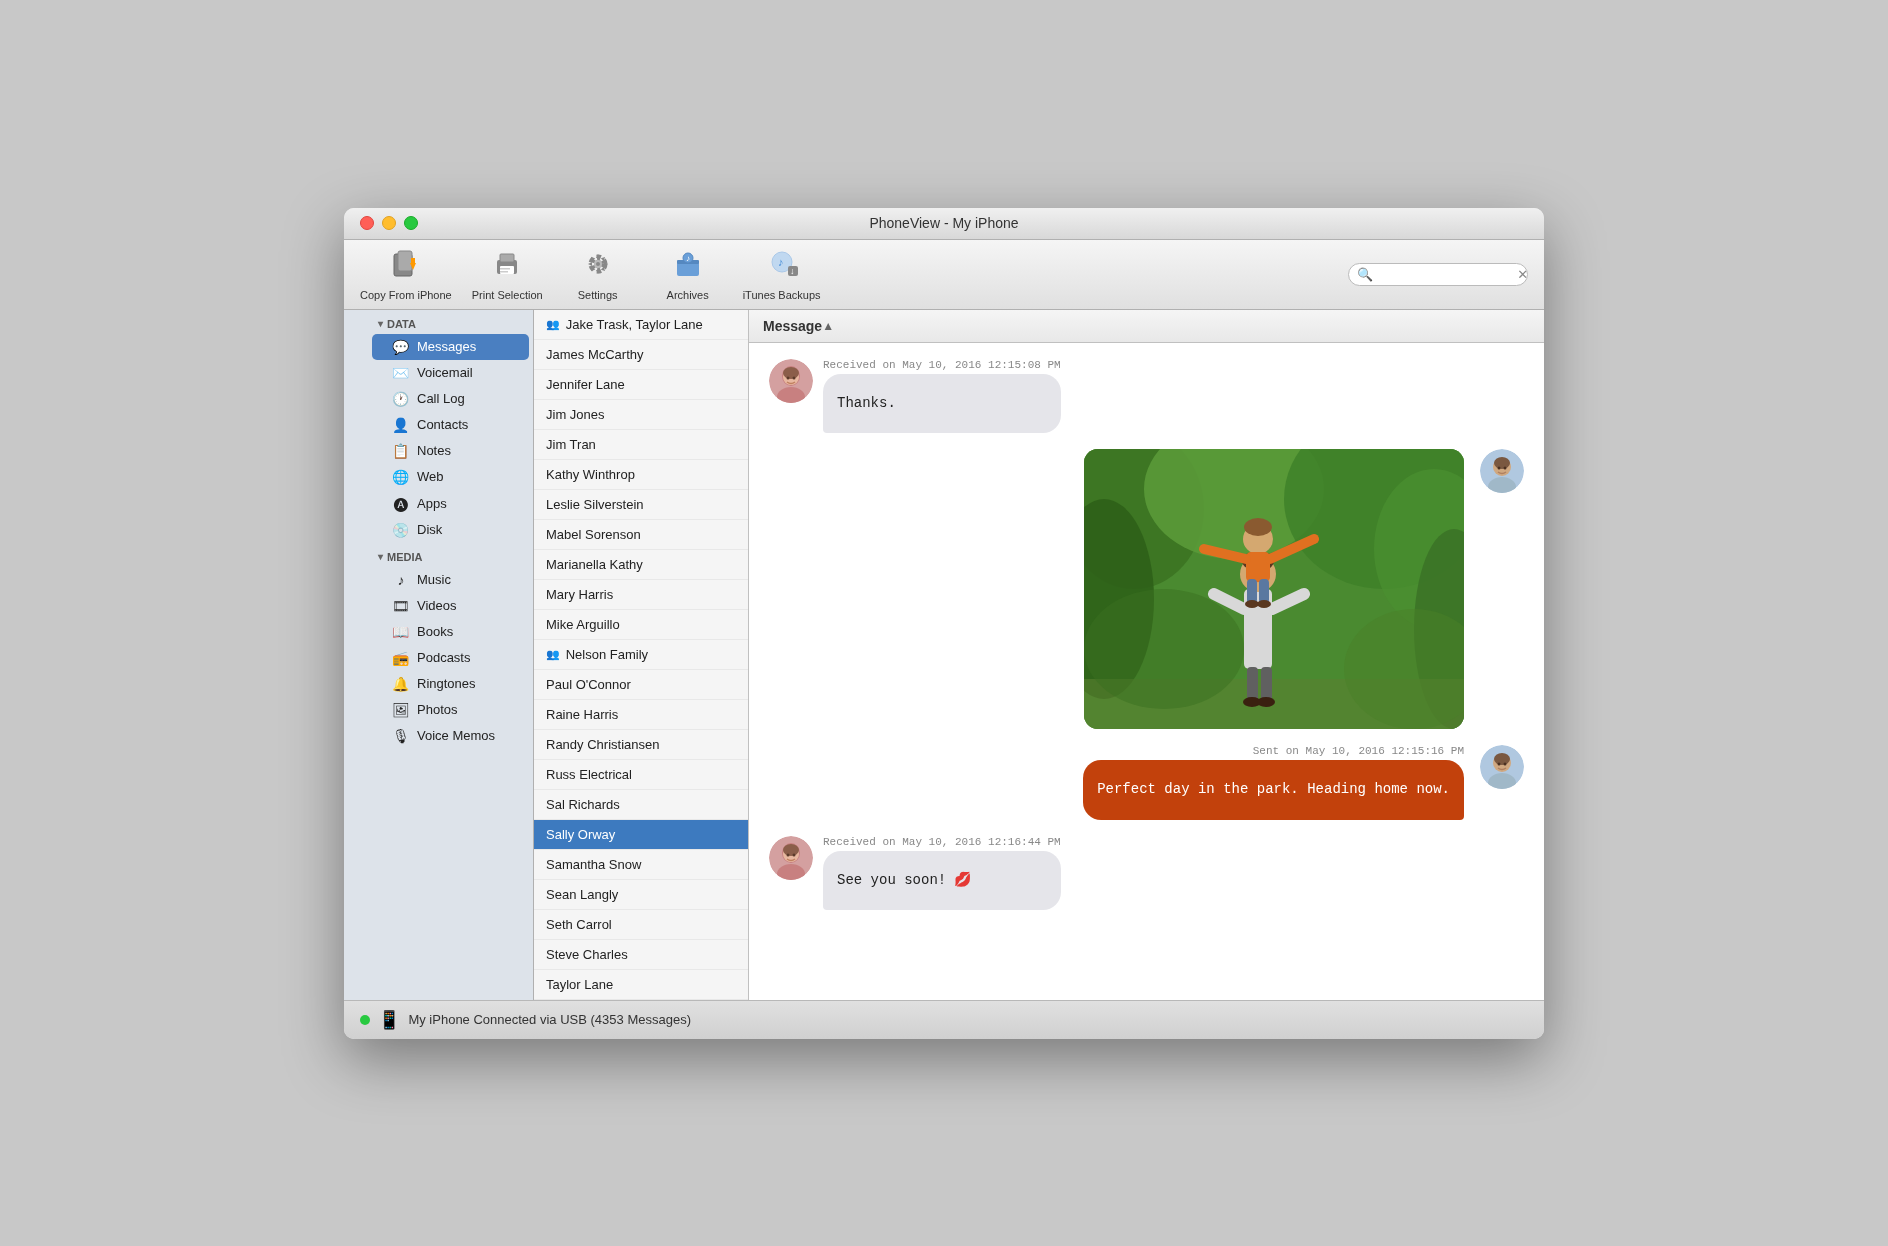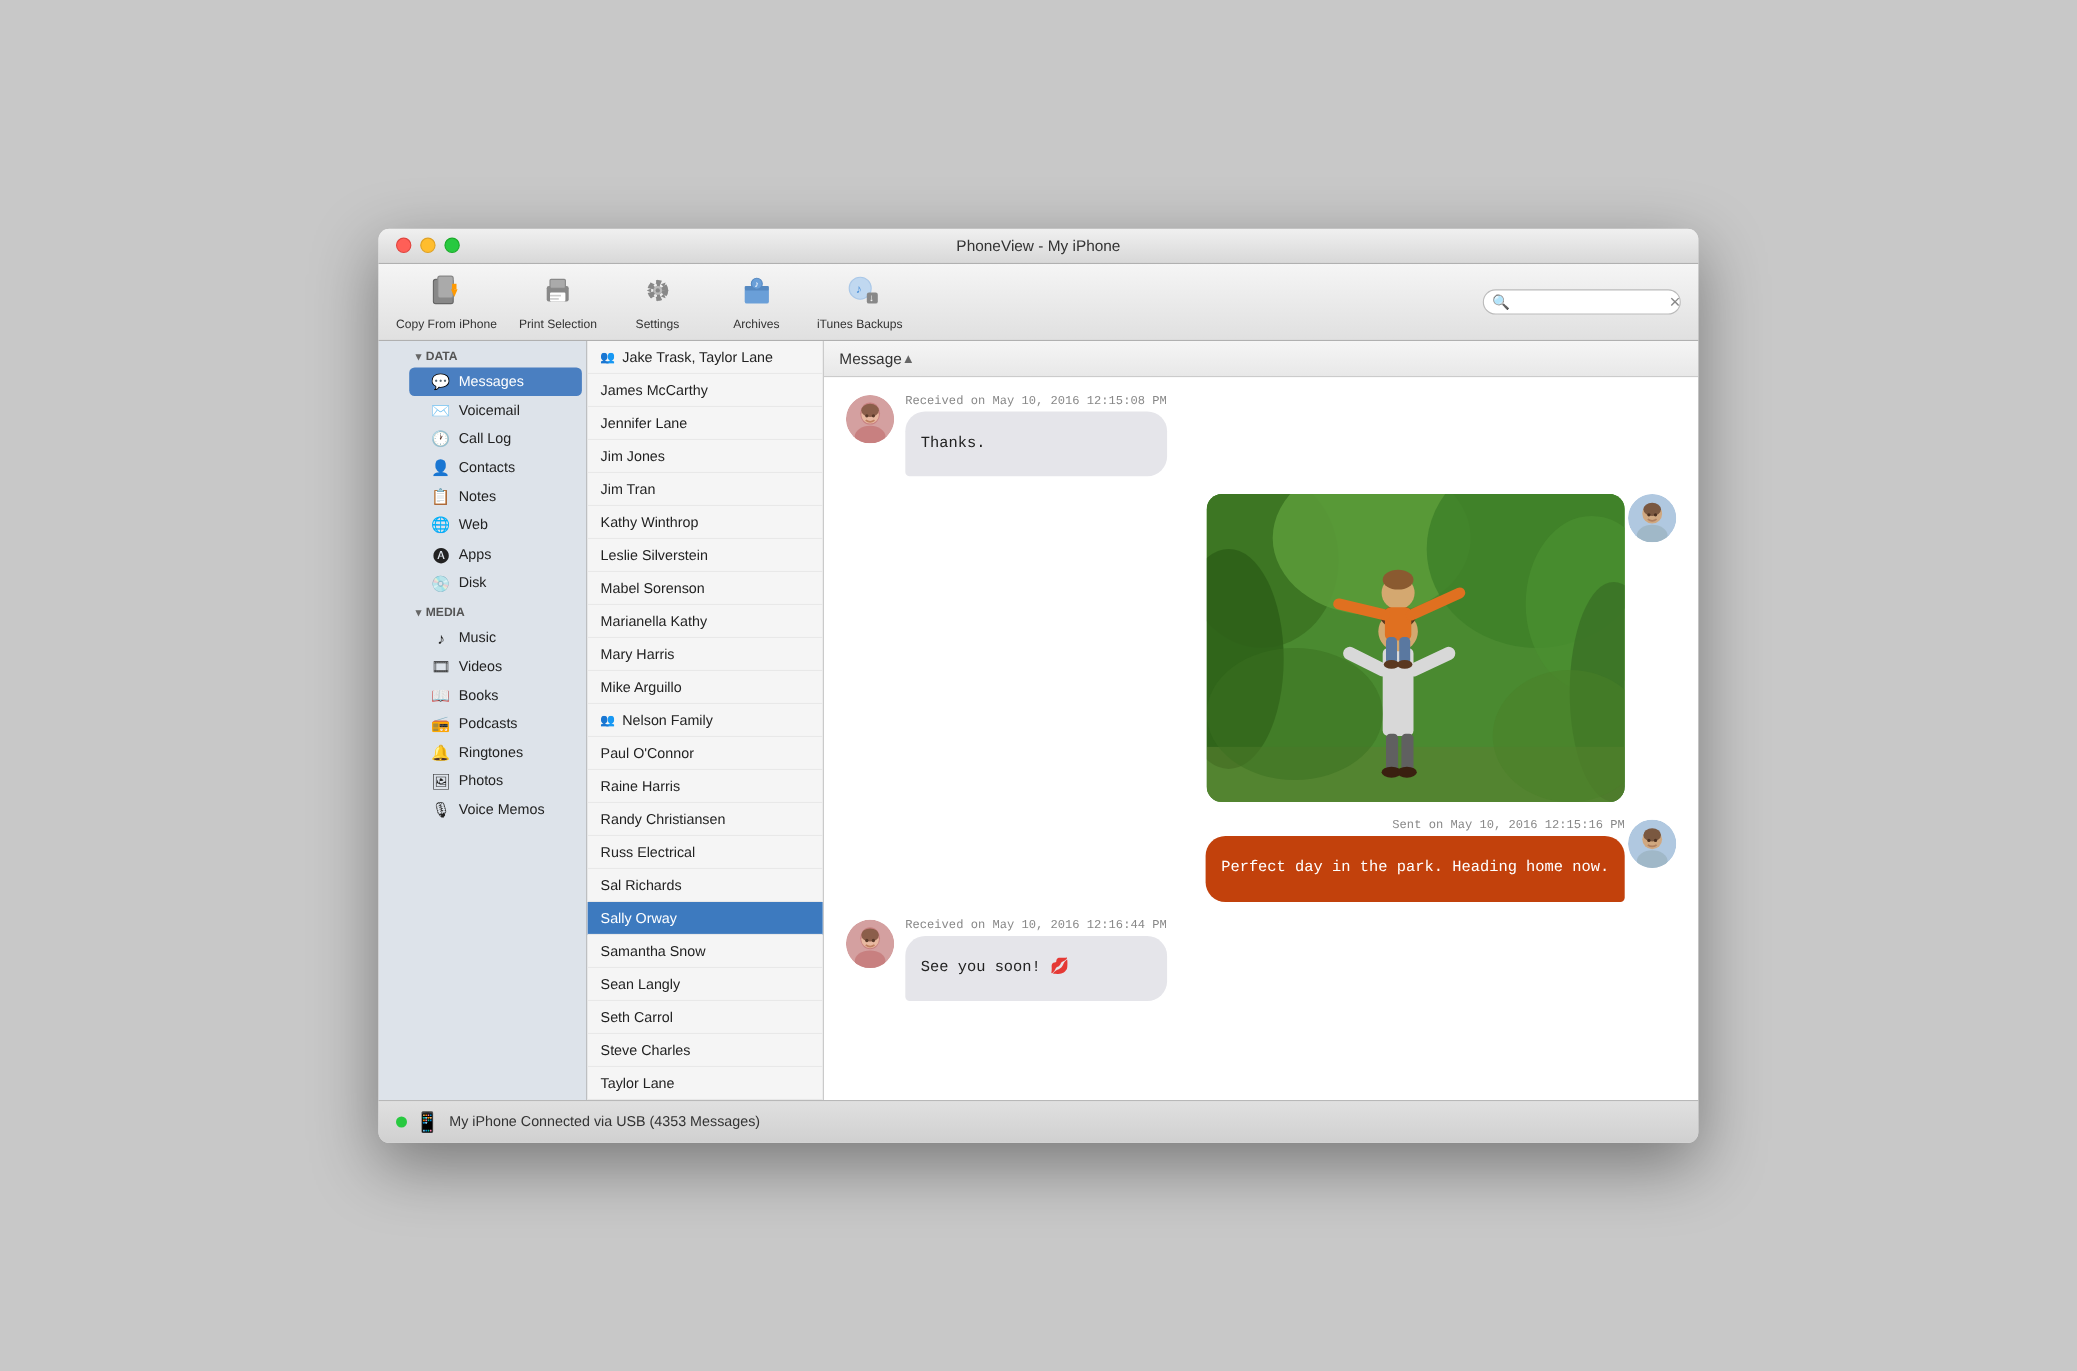--- a/index.html
+++ b/index.html
@@ -163,21 +163,21 @@
       background: white;
       display: flex;
       flex-direction: column;
       overflow: hidden;
     }
     .message-header {
       background: linear-gradient(to bottom, #f5f5f5, #e8e8e8);
       border-bottom: 1px solid #c0c0c0;
       padding: 8px 14px;
       font-size: 14px;
-      font-weight: 400;
+      font-weight: 700;
       color: #333;
       display: flex;
       align-items: center;
     }
     .message-header-collapse { color: #666; font-size: 12px; cursor: pointer; }
     .messages-area {
       flex: 1;
       overflow-y: auto;
       padding: 16px 20px;
       display: flex;
@@ -186,21 +186,21 @@
       background: white;
     }
     .message-row {
       display: flex;
       align-items: flex-start;
       gap: 10px;
       font-family: Liberation Mono, monospace;
     }
     .message-row.sent {
       flex-direction: row-reverse;
-      gap: 3px;
+      gap: 16px;
     }
     .avatar {
       width: 44px;
       height: 44px;
       border-radius: 50%;
       overflow: hidden;
       flex-shrink: 0;
     }
     .bubble-group {
       display: flex;

